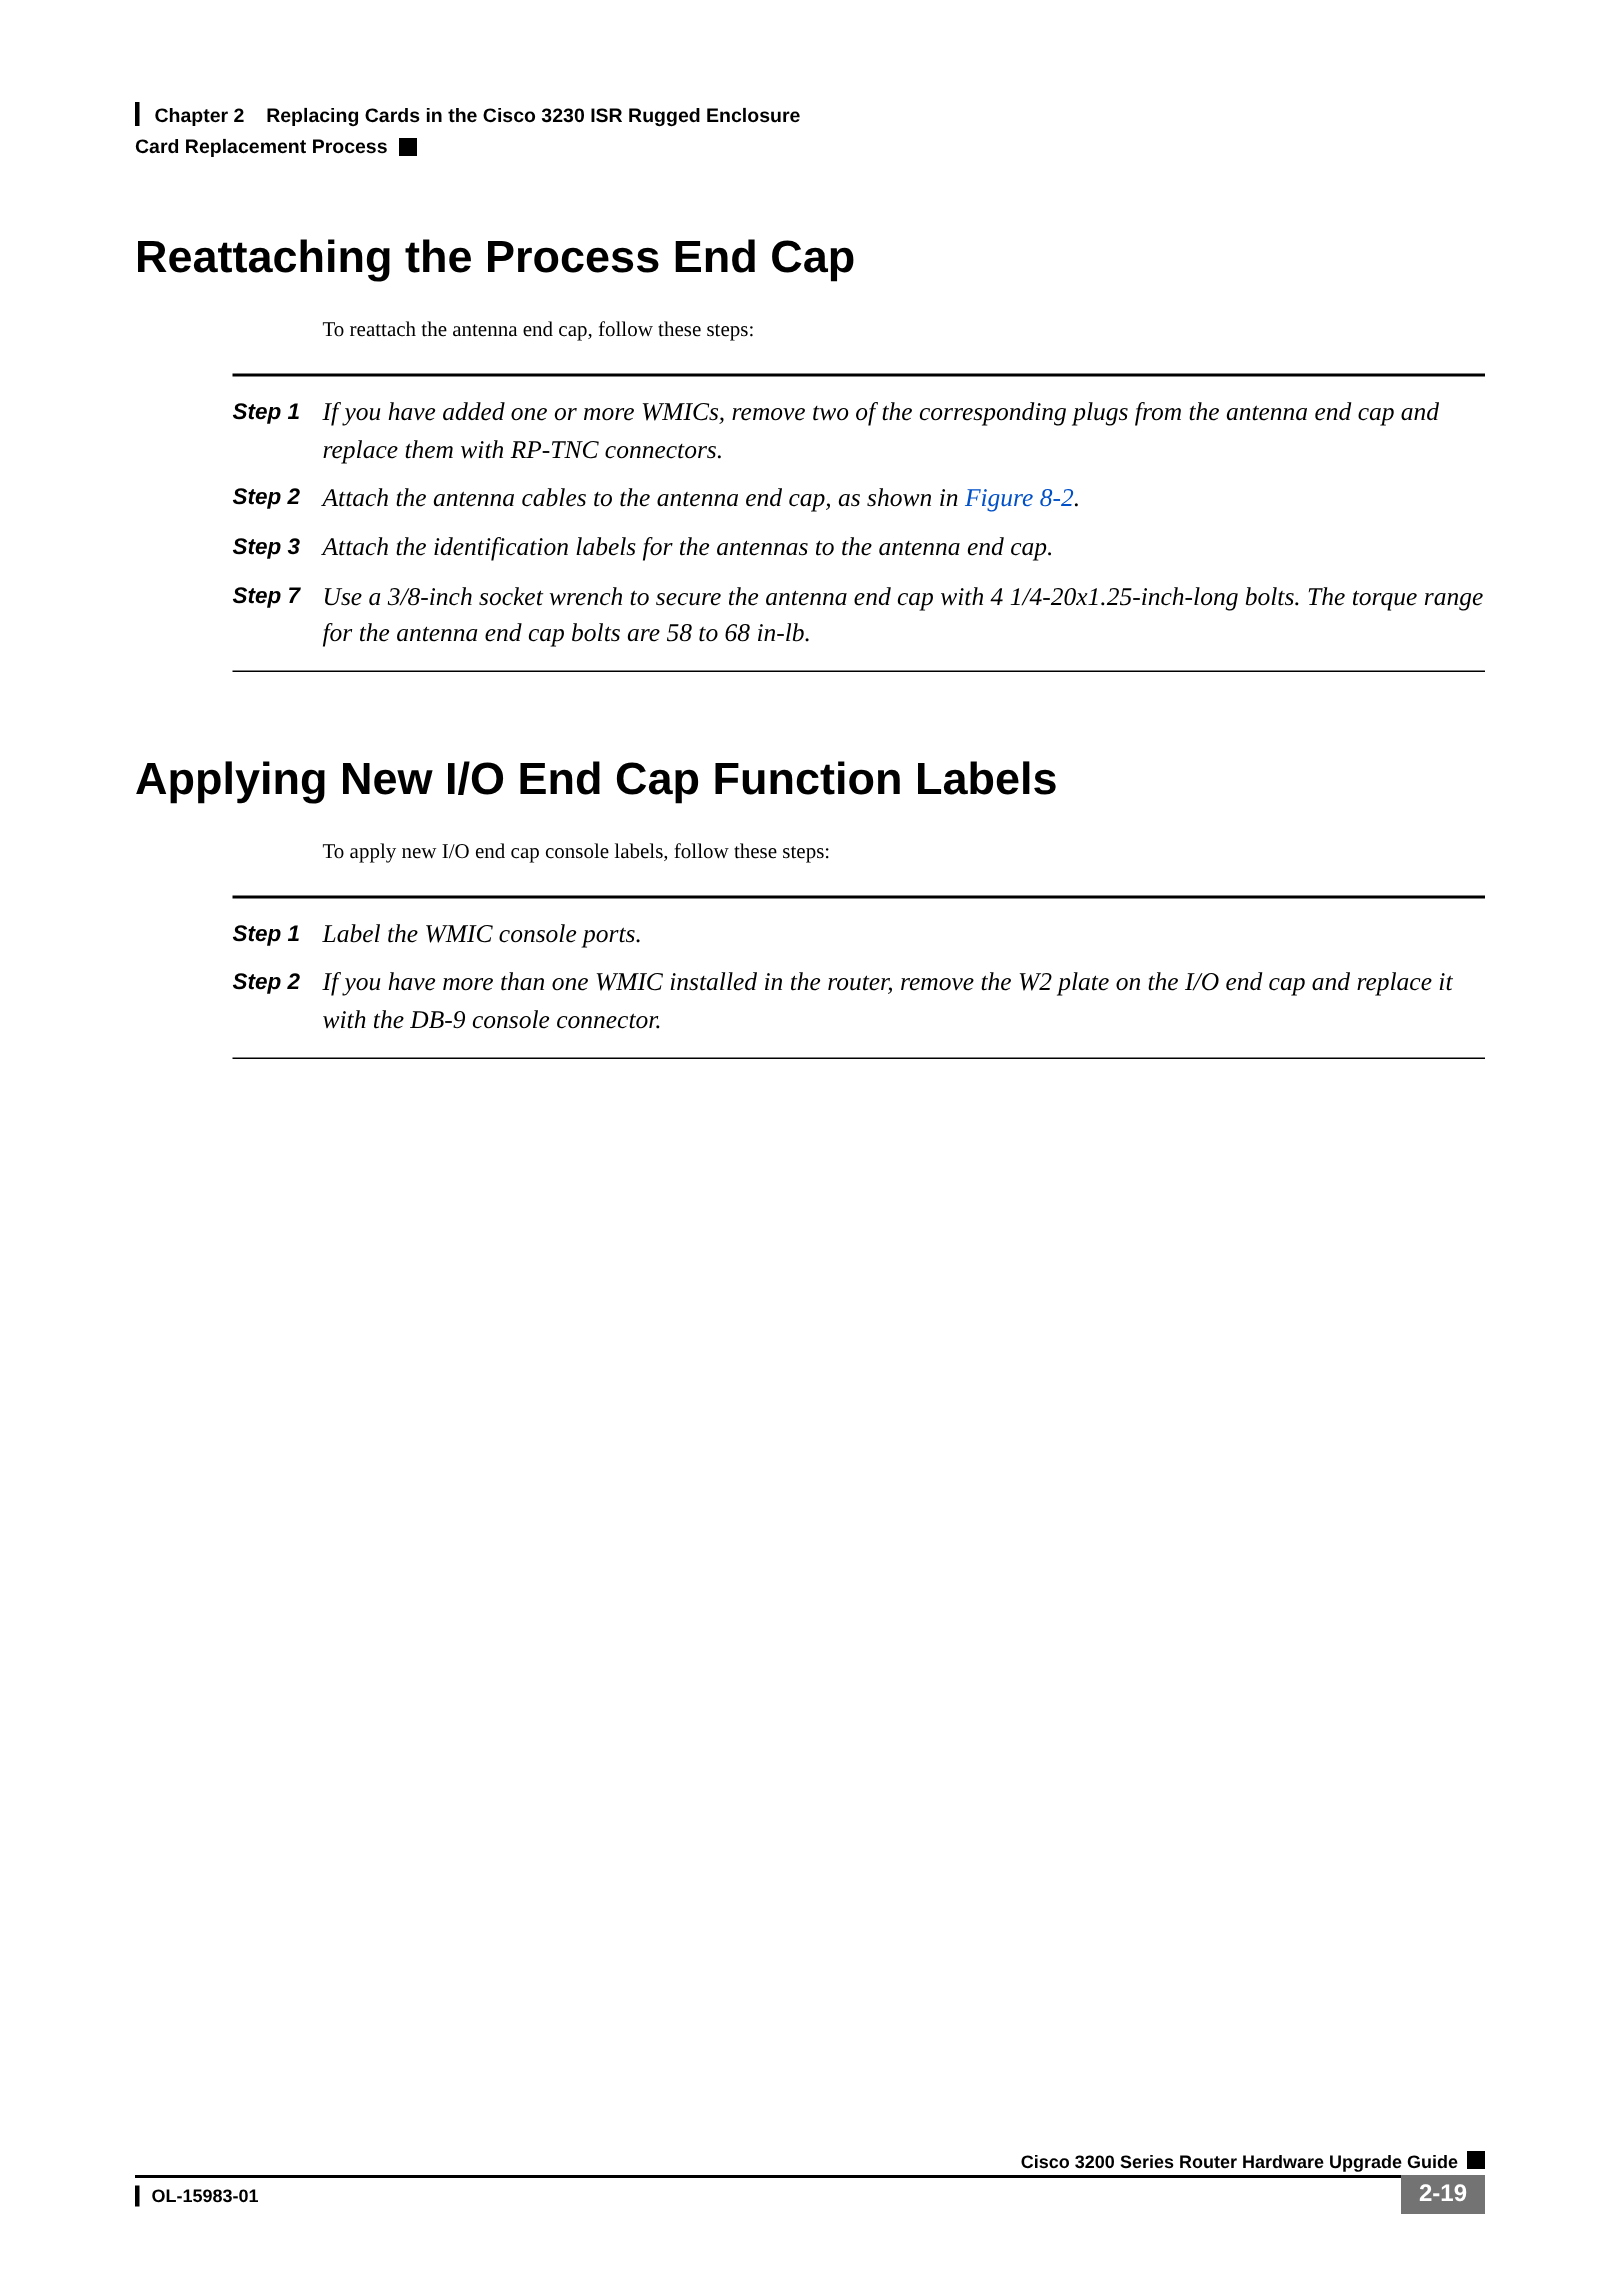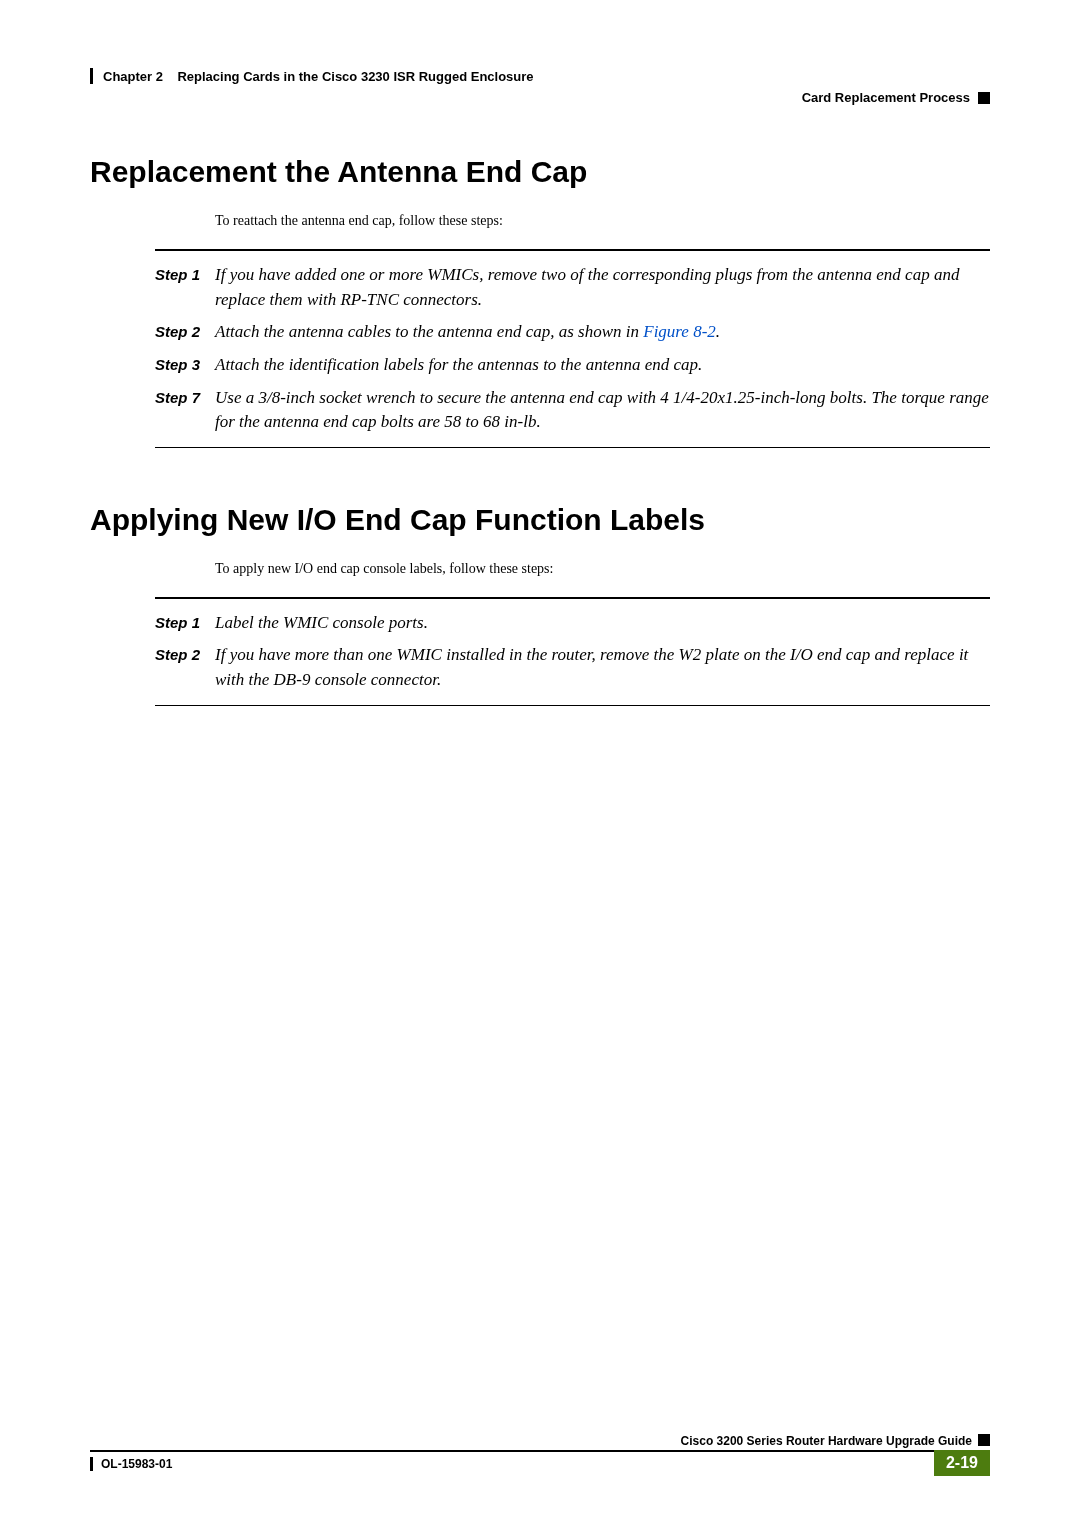--- a/index.html
+++ b/index.html
@@ -29,21 +29,21 @@
     align-items: center;
   }
   .tick-left {
     width: 3px;
     height: 16px;
     background: #000;
     margin-right: 10px;
   }
   .header-right-row {
     display: flex;
-    justify-content: flex-end;
+    justify-content: flex-start;
     align-items: center;
     font-family: Arial, Helvetica, sans-serif;
     font-size: 13px;
     font-weight: bold;
     margin-top: 4px;
     margin-bottom: 50px;
   }
   .end-square {
     width: 12px;
     height: 12px;
@@ -132,21 +132,21 @@
     font-size: 12px;
     font-weight: bold;
   }
   .footer-tick {
     width: 3px;
     height: 14px;
     background: #000;
     margin-right: 8px;
   }
   .page-badge {
-    background: #4d7c0f;
+    background: #737373;
     color: #fff;
     font-family: Arial, Helvetica, sans-serif;
     font-weight: bold;
     font-size: 16px;
     padding: 4px 12px;
     margin-top: -2px;
     margin-left: 44px;
   }
   .footer-end-square {
     width: 12px;
@@ -173,21 +173,21 @@
       <span>Replacing Cards in the Cisco 3230 ISR Rugged Enclosure</span>
     </div>
   </div>
 
   <div class="header-right-row">
     <span>Card Replacement Process</span>
     <div class="end-square"></div>
   </div>
 
   <div>
-    <h2 class="section-title">Replacement the Antenna End Cap</h2>
+    <h2 class="section-title">Reattaching the Process End Cap</h2>
     <p class="intro">To reattach the antenna end cap, follow these steps:</p>
 
     <div class="steps-block">
       <div class="step-divider"></div>
 
       <div class="step-row">
         <div class="step-label">Step 1</div>
         <div class="step-text">If you have added one or more WMICs, remove two of the corresponding plugs from the antenna end cap and replace them with RP-TNC connectors.</div>
       </div>
 

